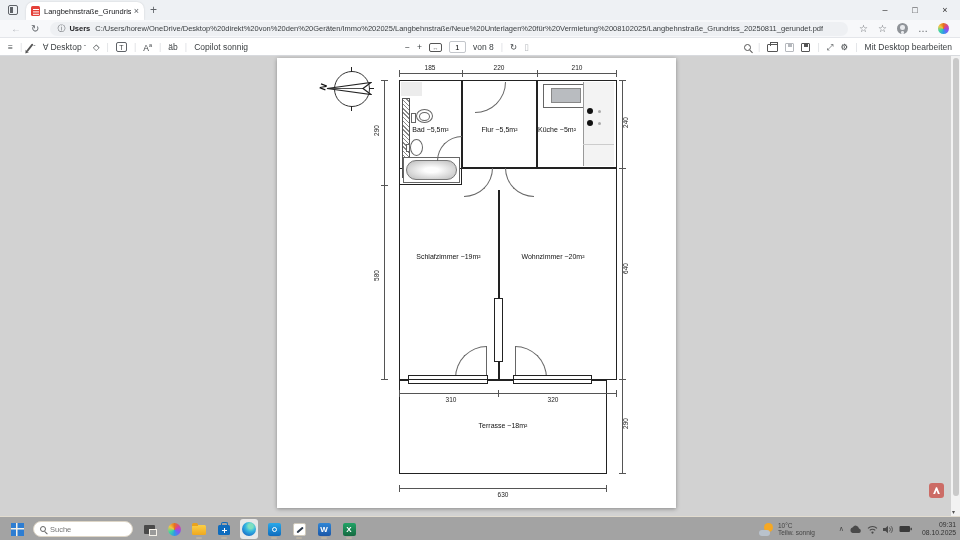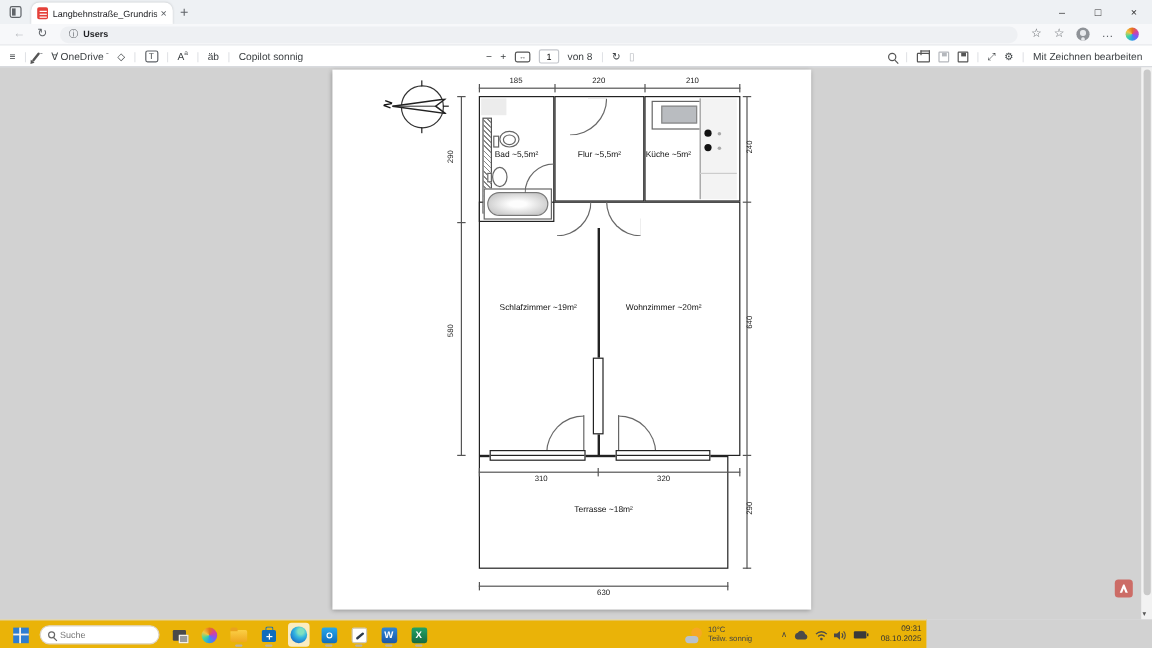--- a/index.html
+++ b/index.html
@@ -78,21 +78,21 @@
   .oval { border-radius:50%; }
   .hatch { background:repeating-linear-gradient(45deg,#888 0 1px,#fff 1px 3px); border:1px solid #555; }
   .tub { border:1px solid #777; border-radius:10px; background:radial-gradient(ellipse at center,#fdfdfd 20%,#bdbdbd 95%); }
   .arc { border:0 solid #666; }
   .win { background:#fff; border:1px solid #222; }
   .win::after { content:""; position:absolute; left:0; right:0; top:45%; height:1px; background:#222; }
   .cmpc { border:1px solid #333; border-radius:50%; }
   .north { font-size:9px; font-weight:bold; color:#111; }
 
   
-  .taskbar { position:absolute; left:0; top:516px; width:772px; height:24px; background:#eab308; border-top:1px solid #e2dccf; }
+  .taskbar { position:absolute; left:0; top:516px; width:960px; height:24px; background:#a3a3a3; border-top:1px solid #e2dccf; }
   .tb-left { position:absolute; left:8px; top:0; height:24px; display:flex; align-items:center; gap:7px; }
   .ic-start { width:13px; height:13px; background-color:#2d7dd2;
     background-image:linear-gradient(#f4f0e8,#f4f0e8),linear-gradient(#f4f0e8,#f4f0e8);
     background-size:1.5px 100%,100% 1.5px; background-position:center,center; background-repeat:no-repeat; }
   .searchpill { width:100px; height:16px; background:#fff; border:1px solid #ddd5c6; border-radius:8px; display:flex; align-items:center; padding:0 6px; gap:4px; }
   .searchpill input { border:none; outline:none; width:70px; font-size:7.5px; font-family:"Liberation Sans",sans-serif; background:transparent; color:#555; }
   .mag2 { width:6px; height:6px; border:1.2px solid #666; border-radius:50%; position:relative; flex:0 0 auto; }
   .mag2::after { content:""; position:absolute; right:-2.5px; bottom:-2.5px; width:3.5px; height:1.2px; background:#666; transform:rotate(45deg); }
   .tbi { width:18px; height:20px; display:flex; align-items:center; justify-content:center; position:relative; }
   .runner::after { content:""; position:absolute; bottom:0; left:6px; width:6px; height:2px; border-radius:1px; background:#b9b2a4; }
@@ -147,39 +147,40 @@
       <span>×</span>
     </div>
   </div>
 
   <div class="urlbar">
     <span class="nav dis">←</span>
     <span class="nav">↻</span>
     <div class="urlpill">
       <span class="info">ⓘ</span>
       <span class="scheme">Users</span>
+      <span class="url">C:/Users/horew/OneDrive/Desktop%20direkt%20von%20den%20Geräten/Immo%202025/Langbehnstraße/Neue%20Unterlagen%20für%20Vermietung%2008102025/Langbehnstraße_Grundriss_20250811_gerundet.pdf</span>
     </div>
     <span class="nav">☆</span>
     <span class="nav">☆</span>
     <span class="avatar"></span>
     <span class="nav">…</span>
     <span class="copilot-orb"></span>
   </div>
 
   <div class="pdfbar">
     <div class="grp left">
       <span>≡</span>
       <span class="sep">|</span>
       <span class="ig">
           <i class="i-pen"></i>
           <span class="chev">ˇ</span>
         </span>
       <span class="ig">
           <span>∀</span>
-          <span>OneDrive</span>
+          <span>Desktop</span>
           <span class="chev">ˇ</span>
         </span>
       <span>◇</span>
       <span class="sep">|</span>
       <span class="tbox">T</span>
       <span class="sep">|</span>
       <span><span>A</span><span class="sup">a</span></span>
       <span class="sep">|</span>
       <span>äb</span>
       <span class="sep">|</span>
@@ -198,21 +199,21 @@
     <div class="grp right">
       <span class="mag"></span>
       <span class="sep">|</span>
       <span class="printer"></span>
       <span class="disk"></span>
       <span class="disk dark"></span>
       <span class="sep">|</span>
       <span>⤢</span>
       <span>⚙</span>
       <span class="sep">|</span>
-      <span>Mit Zeichnen bearbeiten</span>
+      <span>Mit Desktop bearbeiten</span>
     </div>
   </div>
 
   <div class="viewer">
     <div class="page">
       <div class="plan">
 
         <div class="cmpc" style="left:57px;top:13px;width:36px;height:36px"></div>
         <div class="wline" style="left:74px;top:9px;width:1px;height:5px"></div>
         <div class="wline" style="left:74px;top:48px;width:1px;height:5px"></div>

